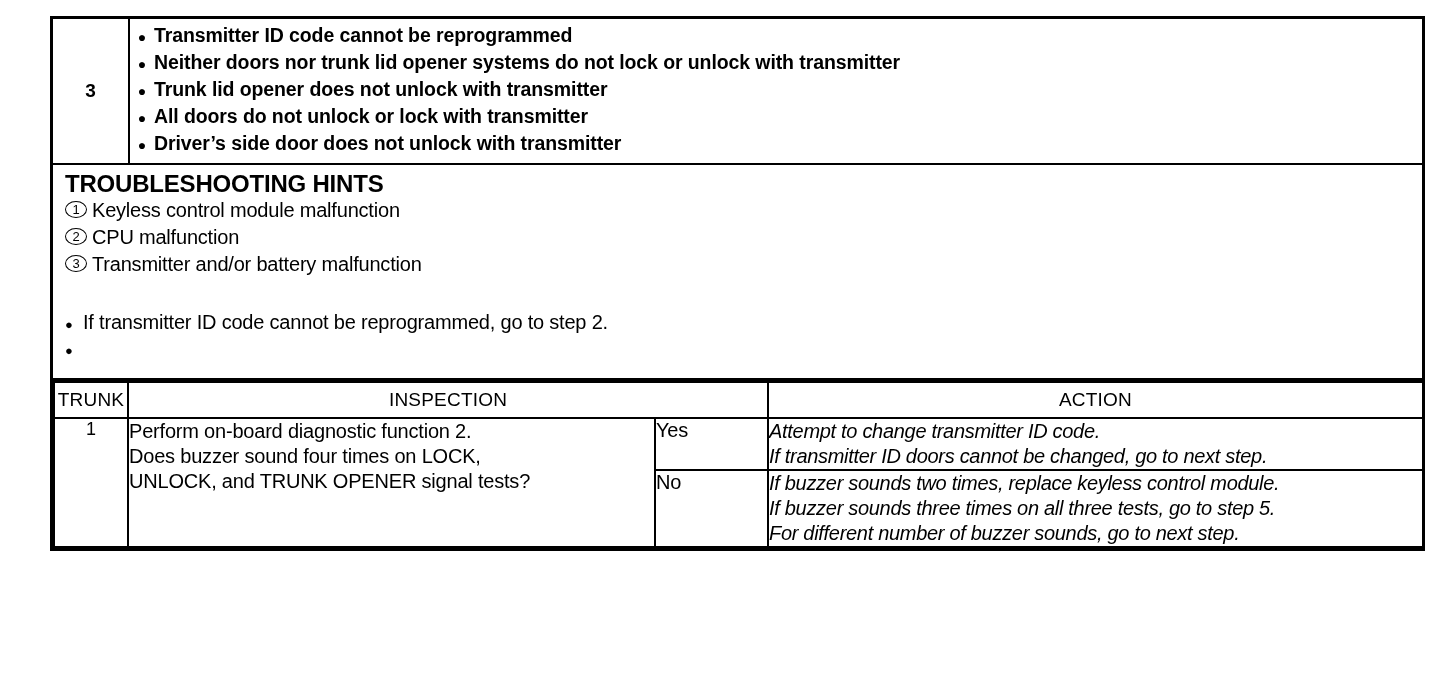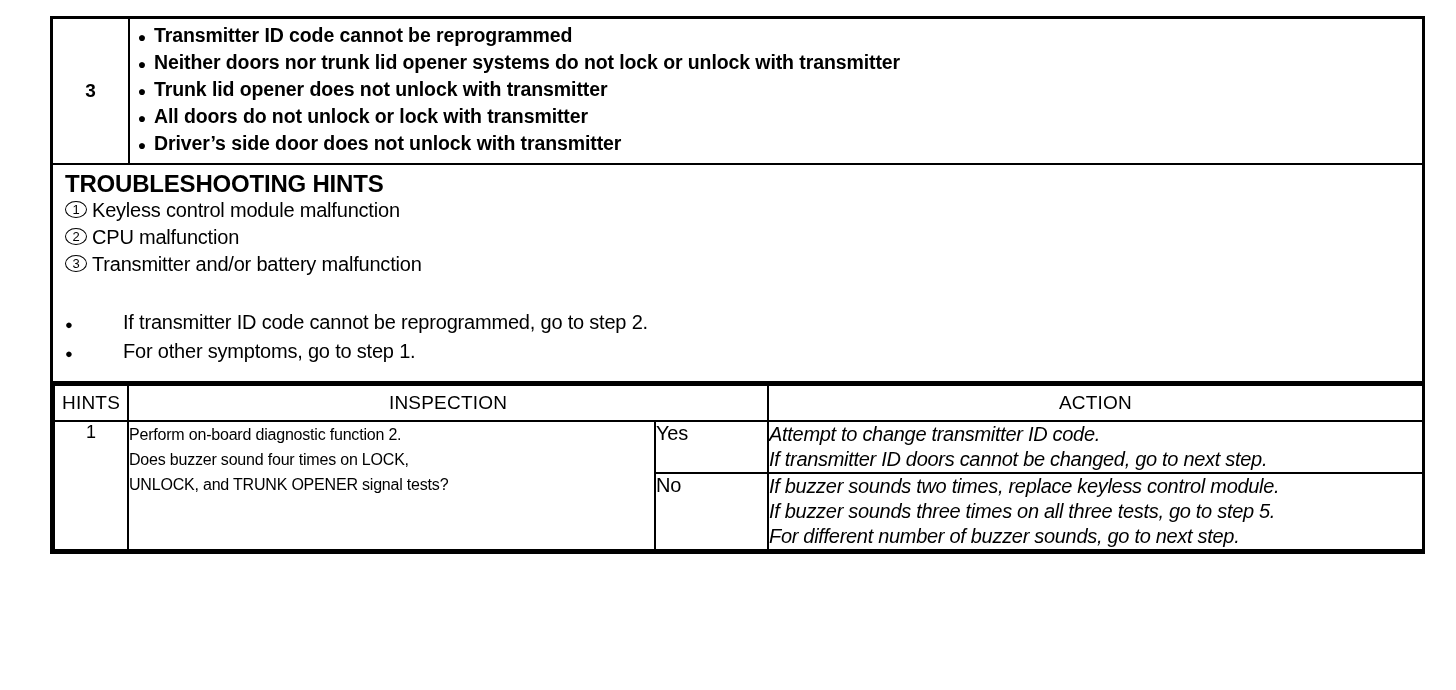--- a/index.html
+++ b/index.html
@@ -109,21 +109,21 @@
     font-size: 20px;
     line-height: 26px;
     letter-spacing: -0.2px;
   }
   .note-bullet {
     flex: 0 0 18px;
     width: 18px;
     text-align: left;
     font-size: 13px;
   }
-  .note-text { flex: 1 1 auto; margin-left: 40px; }
+  .note-text { flex: 1 1 auto; }
 
   
   .ptable {
     width: 100%;
     border-collapse: collapse;
     table-layout: fixed;
   }
   .ptable td, .ptable th {
     border: 2px solid #000;
     padding: 0;
@@ -146,21 +146,21 @@
   }
 
   .step-num {
     text-align: center;
     font-weight: bold;
     font-size: 18px;
     padding-top: 8px;
   }
   .insp-cell {
     padding: 7px 8px 6px 13px;
-    font-size: 16px;
+    font-size: 20px;
     line-height: 25px;
     letter-spacing: -0.2px;
   }
   .yn-cell {
     text-align: left;
     font-size: 20px;
     padding-top: 8px;
     letter-spacing: -0.2px;
   }
   .act-cell {
@@ -229,35 +229,34 @@
 
     <div class="note-block">
 
       <div class="note-item">
         <span class="note-bullet">●</span>
         <span class="note-text">If transmitter ID code cannot be reprogrammed, go to step 2.</span>
       </div>
 
       <div class="note-item">
         <span class="note-bullet">●</span>
-        <span class="note-text">For other symptoms, go to step 1.</span>
       </div>
     </div>
   </div>
 
   <table class="ptable">
     <colgroup>
       <col class="col-step">
       <col class="col-insp">
       <col class="col-yn">
       <col class="col-act">
     </colgroup>
     <thead>
       <tr>
-        <th class="hdr-cell">HINTS</th>
+        <th class="hdr-cell">TRUNK</th>
         <th class="hdr-cell" colspan="2">INSPECTION</th>
         <th class="hdr-cell">ACTION</th>
       </tr>
     </thead>
     <tbody>
       <tr>
         <td class="step-num" rowspan="2">1</td>
         <td class="insp-cell" rowspan="2">
           <div>Perform on-board diagnostic function 2.</div>
           <div>Does buzzer sound four times on LOCK,</div>

